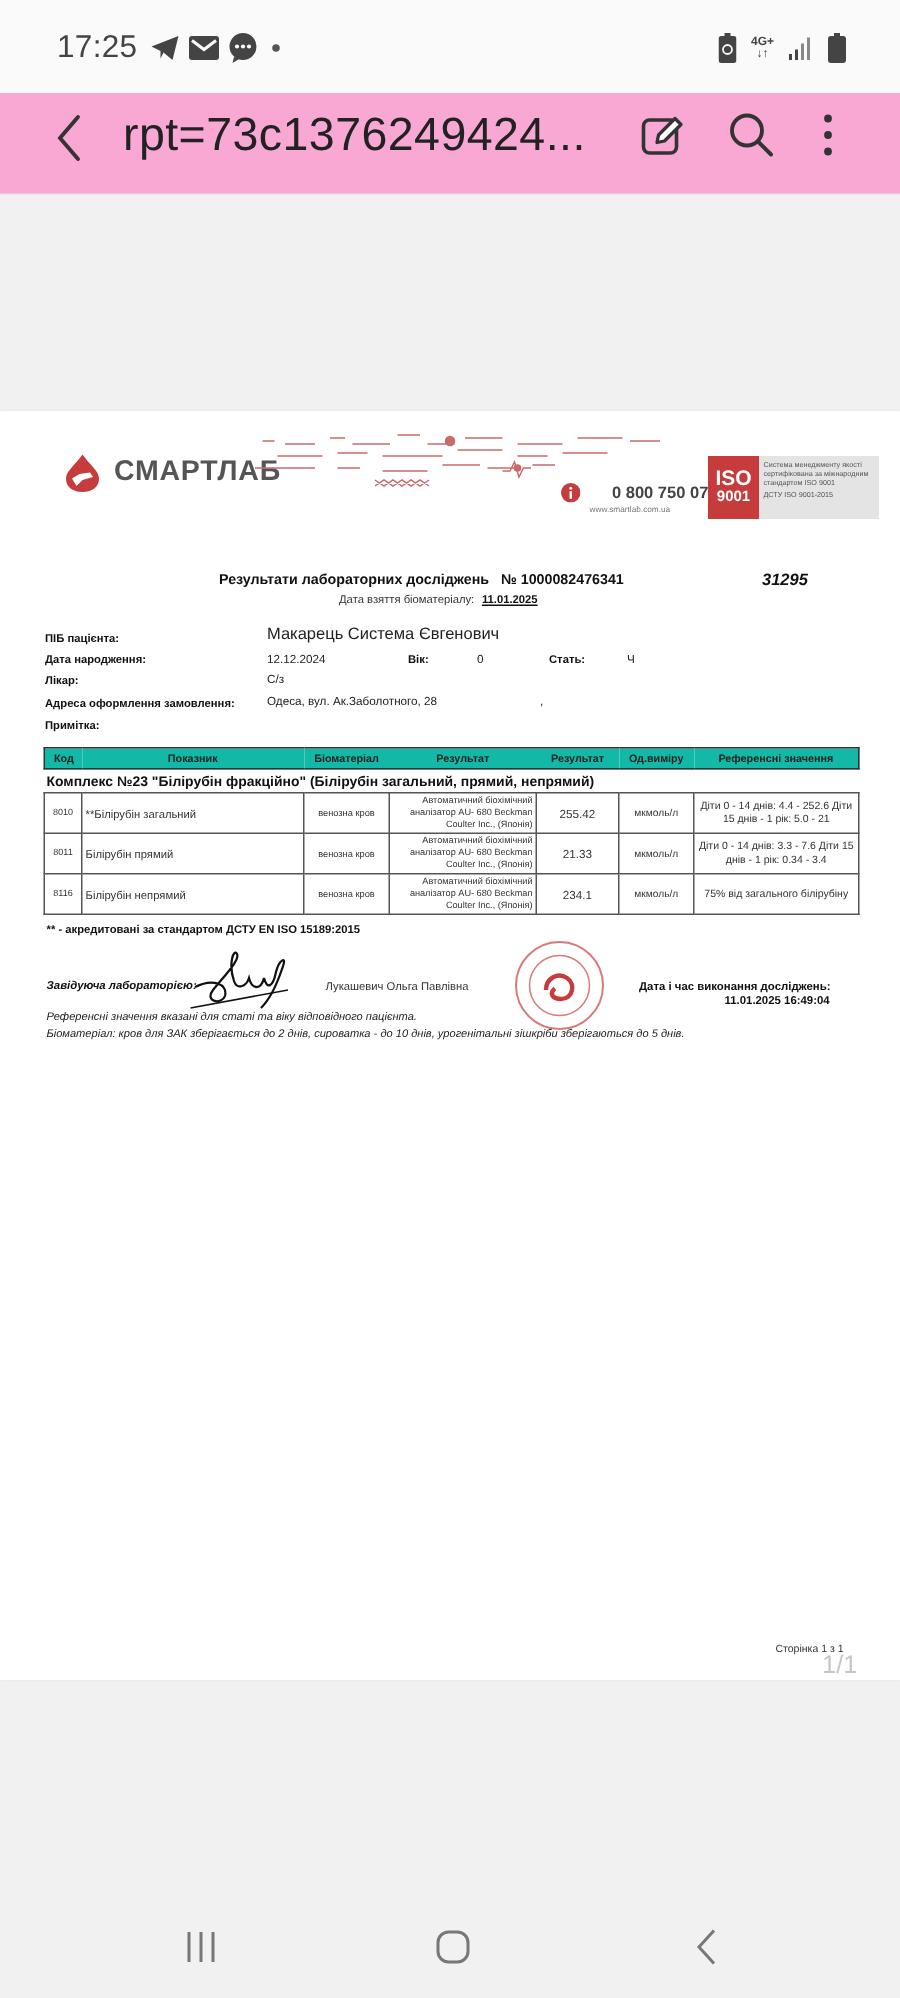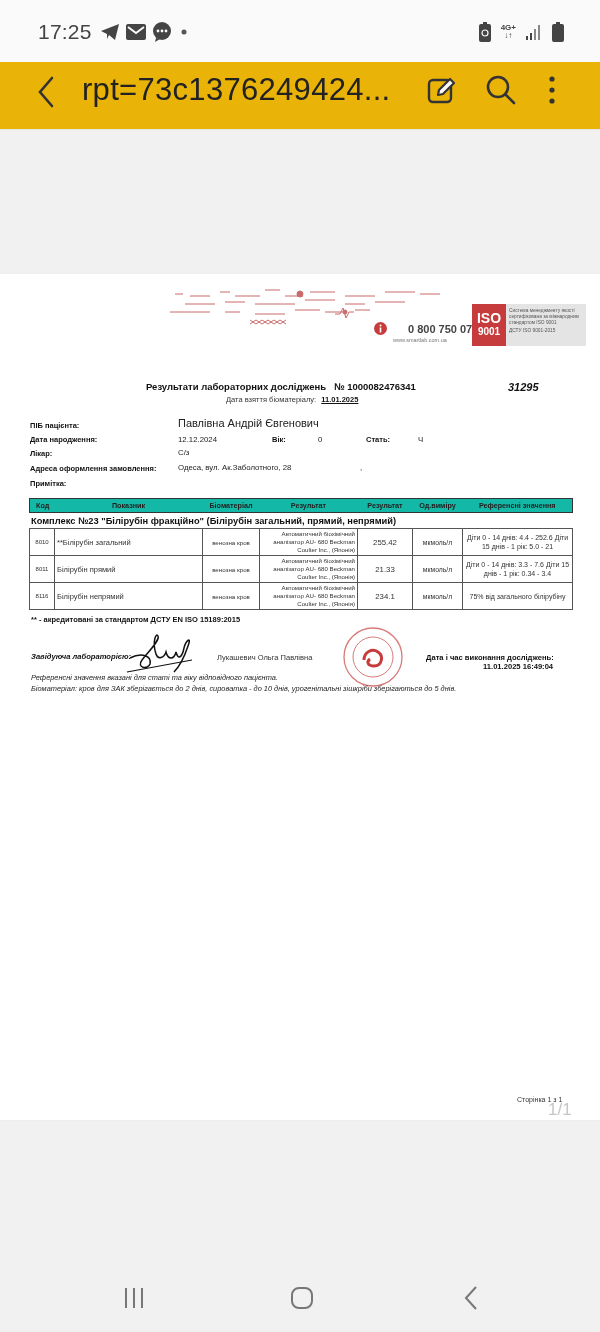--- a/index.html
+++ b/index.html
@@ -6,21 +6,21 @@
   html, body { width: 600px; height: 1332px; overflow: hidden; background: #f1f1f1; }
   body { font-family: "Liberation Sans", sans-serif; color: #222; position: relative; }
 
   
   .statusbar { position: absolute; left: 0; top: 0; width: 600px; height: 62px; background: #fafafa; }
   .sb-time { position: absolute; left: 38px; top: 20px; font-size: 21px; color: #444; letter-spacing: 0.2px; }
   .sb-icons-left { position: absolute; left: 100px; top: 22px; display: flex; gap: 6px; align-items: center; }
   .sb-icons-right { position: absolute; right: 36px; top: 22px; display: flex; gap: 10px; align-items: center; }
 
   
-  .appbar { position: absolute; left: 0; top: 62px; width: 600px; height: 68px; background: #eab308; border-bottom: 1px solid #e6e6e6; }
+  .appbar { position: absolute; left: 0; top: 62px; width: 600px; height: 68px; background: #f9a8d4; border-bottom: 1px solid #e6e6e6; }
   .back-btn { position: absolute; left: 34px; top: 12px; width: 24px; height: 36px; }
   .title { position: absolute; left: 82px; top: 10px; font-size: 31px; color: #222; white-space: nowrap; letter-spacing: 0.3px; }
   .edit-btn { position: absolute; left: 427px; top: 14px; width: 30px; height: 30px; }
   .search-btn { position: absolute; left: 485px; top: 12px; width: 32px; height: 32px; }
   .more-btn { position: absolute; left: 542px; top: 12px; width: 20px; height: 32px; }
 
   
   .page { position: absolute; left: 0; top: 274px; width: 600px; height: 846px; background: #fff; box-shadow: 0 0 2px rgba(0,0,0,0.06); }
   .logo { position: absolute; left: 42px; top: 28px; display: flex; align-items: center; gap: 8px; }
   .logo-text { font-size: 19px; font-weight: bold; color: #555; letter-spacing: 0.5px; }
@@ -134,20 +134,27 @@
       <path d="M20.5 20.5 L29 29" stroke="#333" stroke-width="2.6" stroke-linecap="round"></path>
     </svg>
   <svg class="more-btn" viewBox="0 0 20 32">
       <circle cx="10" cy="5" r="2.6" fill="#333"></circle>
       <circle cx="10" cy="16" r="2.6" fill="#333"></circle>
       <circle cx="10" cy="27" r="2.6" fill="#333"></circle>
     </svg>
 </div>
 
 <div class="page">
+  <div class="logo">
+    <svg width="26" height="26" viewBox="0 0 26 26">
+        <path d="M13 1 C18 8 24 12 24 17 C24 23 19 26 13 26 C7 26 2 23 2 17 C2 12 8 8 13 1 Z" fill="#c63c3c"></path>
+        <path d="M6 17 L11 14 L18 13 L20 16 L13 18 L9 22 Z" fill="#fff"></path>
+      </svg>
+    <span class="logo-text">СМАРТЛАБ</span>
+  </div>
   <svg class="deco" viewBox="0 0 300 50">
     <g stroke="#c96b6b" stroke-width="1" fill="none">
       <path d="M10 12 h8 M25 14 h20 M55 10 h10 M70 14 h25 M100 8 h15 M120 14 h18 M145 10 h25 M180 14 h30 M220 10 h30 M255 12 h20"></path>
       <path d="M20 22 h30 M60 20 h20 M90 22 h40 M140 18 h30 M180 22 h20 M210 20 h30"></path>
       <path d="M5 30 h40 M60 30 h15 M90 32 h30 M130 28 h25 M160 30 h20 M190 28 h15"></path>
       <path d="M85 42 l6 -4 l6 4 l6 -4 l6 4 l6 -4 l6 4 M85 38 l6 4 l6 -4 l6 4 l6 -4 l6 4 l6 -4"></path>
       <path d="M170 32 l5 0 l3 -6 l3 10 l3 -6 l5 0"></path>
       <circle cx="135" cy="12" r="3" fill="#c96b6b"></circle>
         <circle cx="180" cy="30" r="2" fill="#c96b6b"></circle>
     </g>
@@ -171,21 +178,21 @@
   </div>
 
   <div class="doc-title" style="white-space:pre;">Результати лабораторних досліджень   № 1000082476341</div>
   <div class="doc-num">31295</div>
   <div class="sample-date">
     <span>Дата взяття біоматеріалу:</span>
     <b>11.01.2025</b>
   </div>
 
   <div class="lbl" style="top:147px;">ПІБ пацієнта:</div>
-  <div class="val" style="left:178px; top:143px; font-size:11px;">Павлівна Андрій Євгенович</div>
+  <div class="val" style="left:178px; top:143px; font-size:11px;">Макарець Система Євгенович</div>
   <div class="lbl" style="top:161px;">Дата народження:</div>
   <div class="val" style="left:178px; top:161px;">12.12.2024</div>
   <div class="lbl" style="left:272px; top:161px;">Вік:</div>
   <div class="val" style="left:318px; top:161px;">0</div>
   <div class="lbl" style="left:366px; top:161px;">Стать:</div>
   <div class="val" style="left:418px; top:161px;">Ч</div>
   <div class="lbl" style="top:175px;">Лікар:</div>
   <div class="val" style="left:178px; top:174px;">С/з</div>
   <div class="lbl" style="top:190px;">Адреса оформлення замовлення:</div>
   <div class="val" style="left:178px; top:189px;">Одеса, вул. Ак.Заболотного, 28</div>

